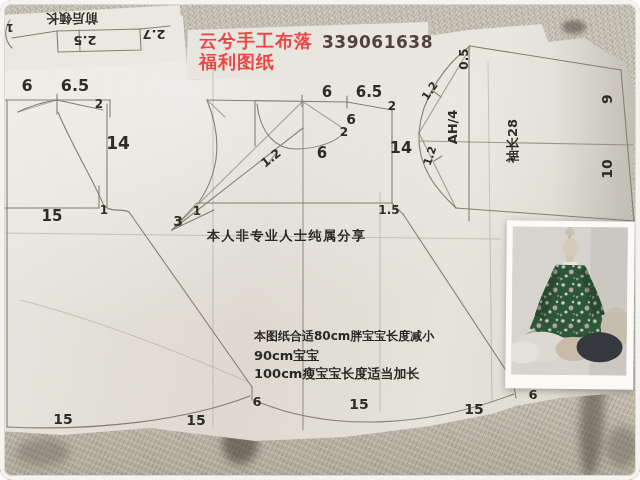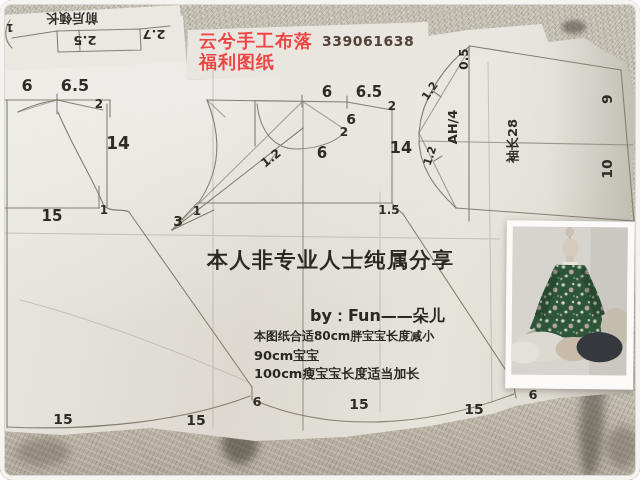--- a/index.html
+++ b/index.html
@@ -182,25 +182,24 @@
 
   <span class="m r90" style="left:464px;top:59px;font-size:12px;">0.5</span>
   <span class="m" style="left:430px;top:91px;font-size:11px;transform:translate(-50%,-50%) rotate(-55deg);">1.2</span>
   <span class="m r90" style="left:452px;top:127px;font-size:13px;">AH/4</span>
   <span class="m" style="left:430px;top:156px;font-size:11px;transform:translate(-50%,-50%) rotate(-72deg);">1.2</span>
   <span class="m r90" style="left:512px;top:141px;font-size:13px;">袖长28</span>
   <span class="m r90" style="left:607px;top:99px;font-size:14px;">9</span>
   <span class="m r90" style="left:607px;top:169px;font-size:14px;">10</span>
 
   <span class="note red" style="left:199px;top:31px;font-size:18px;letter-spacing:1px;">云兮手工布落</span>
-  <span class="note" style="left:322px;top:33px;font-size:14px;color:#54423a;letter-spacing:.5px;">339061638</span>
+  <span class="note" style="left:322px;top:33px;font-size:17px;color:#54423a;letter-spacing:.5px;">339061638</span>
   <span class="note red" style="left:199px;top:52px;font-size:18px;letter-spacing:1px;">福利图纸</span>
 
-  <span class="note" style="left:207px;top:248px;font-size:21px;letter-spacing:1.5px;">本人非专业人士纯属分享</span>
-  <span class="note" style="left:310px;top:307px;font-size:16px;">by：Fun——朵儿</span>
+  <span class="note" style="left:207px;top:229px;font-size:13px;letter-spacing:1.5px;">本人非专业人士纯属分享</span>
   <span class="note" style="left:254px;top:330px;font-size:12px;">本图纸合适80cm胖宝宝长度减小</span>
   <span class="note" style="left:254px;top:349px;font-size:13px;">90cm宝宝</span>
   <span class="note" style="left:254px;top:367px;font-size:13px;">100cm瘦宝宝长度适当加长</span>
 
   <div class="photo">
     <div class="photo-inner">
       <svg width="115" height="148" viewBox="0 0 115 148">
         <defs>
           <pattern id="floral" patternUnits="userSpaceOnUse" width="16" height="18">
             <circle cx="3" cy="4" r="1.8" fill="#e7e2d6" opacity=".9"></circle>

